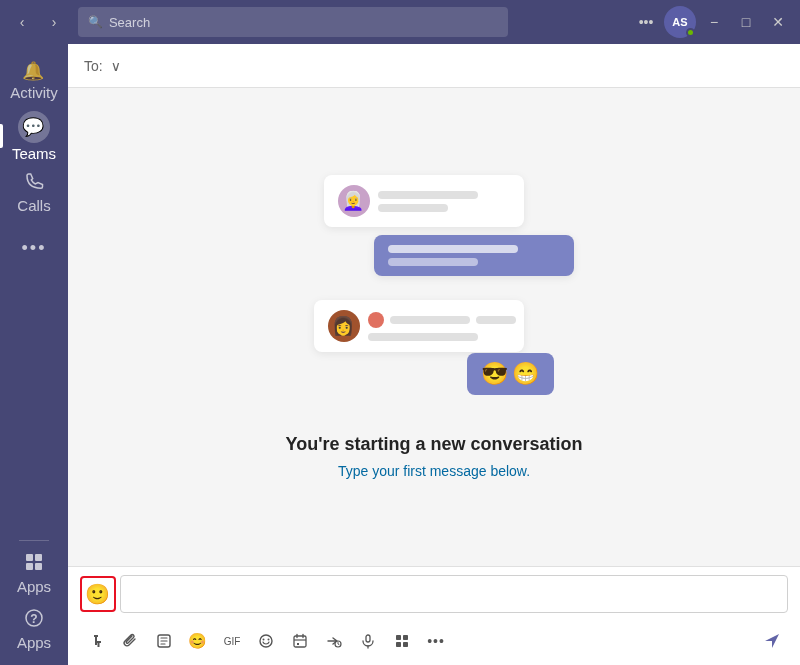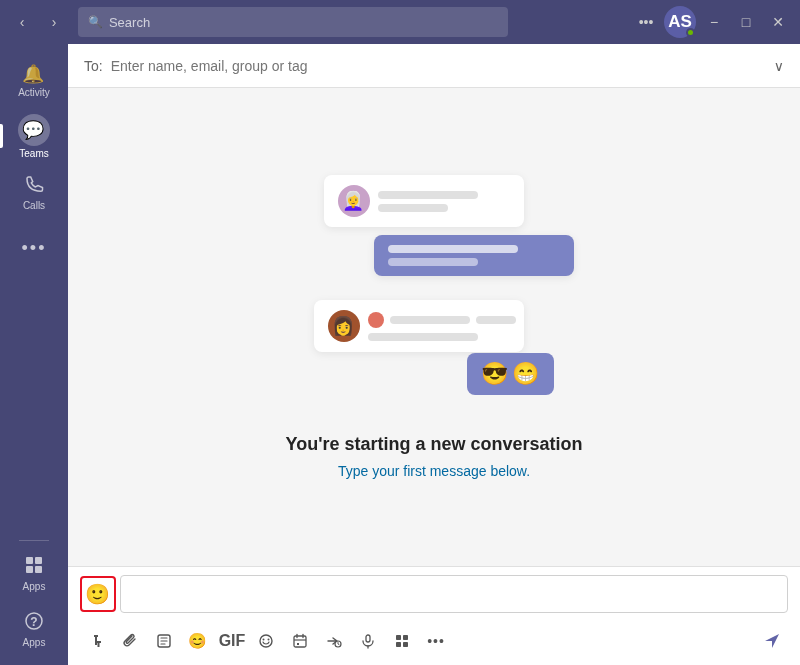--- a/index.html
+++ b/index.html
@@ -37,21 +37,21 @@
     .search-input::placeholder { color: rgba(255,255,255,0.7); }
     .title-bar-actions { display: flex; align-items: center; gap: 4px; margin-left: auto; }
     .more-btn, .win-btn {
       background: none; border: none; color: #ccc; cursor: pointer;
       width: 28px; height: 28px; display: flex; align-items: center; justify-content: center;
       border-radius: 4px; font-size: 14px;
     }
     .avatar-btn {
       width: 32px; height: 32px; border-radius: 50%;
       background: #5b5ea6; border: none; cursor: pointer;
-      color: #fff; font-size: 17px; font-weight: 600;
+      color: #fff; font-size: 11px; font-weight: 600;
       position: relative; display: flex; align-items: center; justify-content: center;
     }
     .avatar-status {
       position: absolute; bottom: 1px; right: 1px;
       width: 9px; height: 9px; border-radius: 50%;
       background: #6bb700; border: 2px solid #464775;
     }
 
     
     .main-layout { display: flex; flex: 1; overflow: hidden; }
@@ -76,21 +76,21 @@
       transform: translateY(-50%);
       width: 3px; height: 24px; background: #fff; border-radius: 0 2px 2px 0;
     }
     .sidebar-item .icon-circle {
       width: 32px; height: 32px; border-radius: 50%;
       background: rgba(255,255,255,0.2);
       display: flex; align-items: center; justify-content: center;
       font-size: 16px;
     }
     .sidebar-item.active .icon-circle { background: rgba(255,255,255,0.25); }
-    .sidebar-label { font-size: 10px; }
+    .sidebar-label { font-size: 15px; }
     .sidebar-spacer { flex: 1; }
     .sidebar-divider { width: 30px; height: 1px; background: rgba(255,255,255,0.2); margin: 4px 0; }
     .sidebar-icon { font-size: 18px; }
 
     
     .content-area { flex: 1; display: flex; flex-direction: column; background: #fff; overflow: hidden; }
 
     
     .to-bar {
       height: 44px; background: #fff;
@@ -256,21 +256,20 @@
         </svg>
       </span>
       <span class="sidebar-label">Apps</span>
     </div>
   </div>
 
   <div class="content-area">
 
     <div class="to-bar">
       <span class="to-label">To:</span>
-      <input class="to-input" type="text" placeholder="Enter name, email, group or tag" style="">
       <span class="to-chevron">∨</span>
     </div>
 
     <div class="chat-area">
 
       <div class="illustration">
 
         <div class="msg-card card1">
           <div class="avatar-circle" style="background:#c8a2c8; font-size:18px;">👩‍🦳</div>
           <div class="msg-lines">
@@ -334,21 +333,21 @@
           <svg width="16" height="16" viewBox="0 0 16 16" fill="none">
             <rect x="2" y="2" width="12" height="12" rx="2" stroke="#555" stroke-width="1.4" fill="none"></rect>
             <path d="M5 8h6M5 5h6M5 11h4" stroke="#555" stroke-width="1.2" stroke-linecap="round"></path>
           </svg>
         </button>
 
         <button class="toolbar-btn" title="Emoji">
           <span style="font-size:15px;">😊</span>
         </button>
 
-        <button class="toolbar-btn" title="GIF" style="font-size:16px;font-weight:700;color:#555;">
+        <button class="toolbar-btn" title="GIF" style="font-size:10px;font-weight:400;color:#555;">
           <span>GIF</span>
         </button>
 
         <button class="toolbar-btn" title="Sticker">
           <svg width="16" height="16" viewBox="0 0 16 16" fill="none">
             <circle cx="8" cy="8" r="6" stroke="#555" stroke-width="1.4" fill="none"></circle>
             <path d="M5 9c.5 1.5 2 2 3 2s2.5-.5 3-2" stroke="#555" stroke-width="1.2" stroke-linecap="round"></path>
             <circle cx="5.5" cy="6.5" r="1" fill="#555"></circle>
             <circle cx="10.5" cy="6.5" r="1" fill="#555"></circle>
           </svg>

